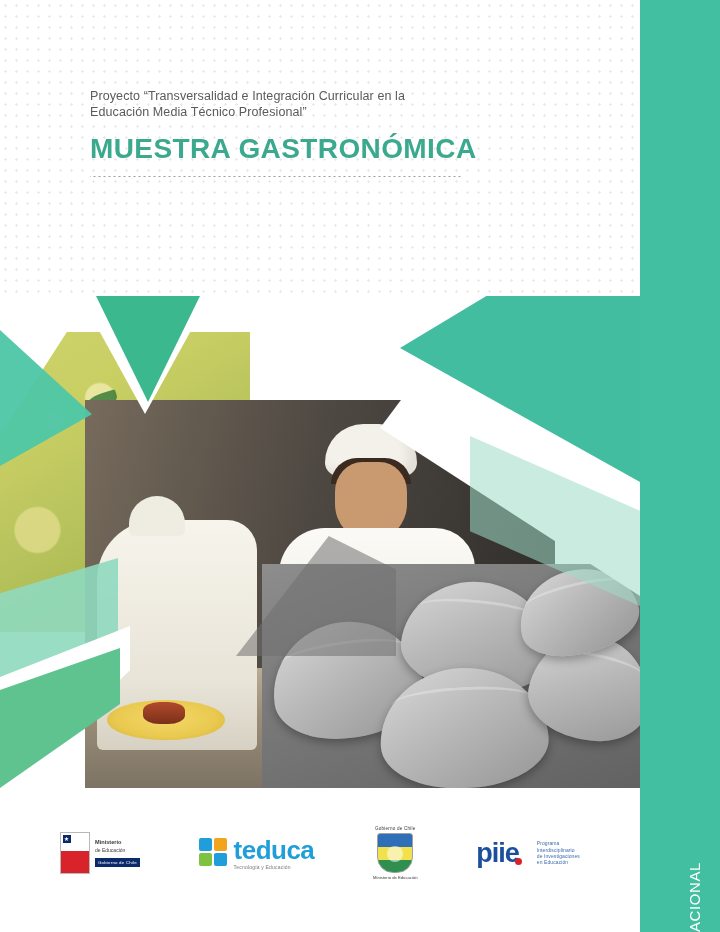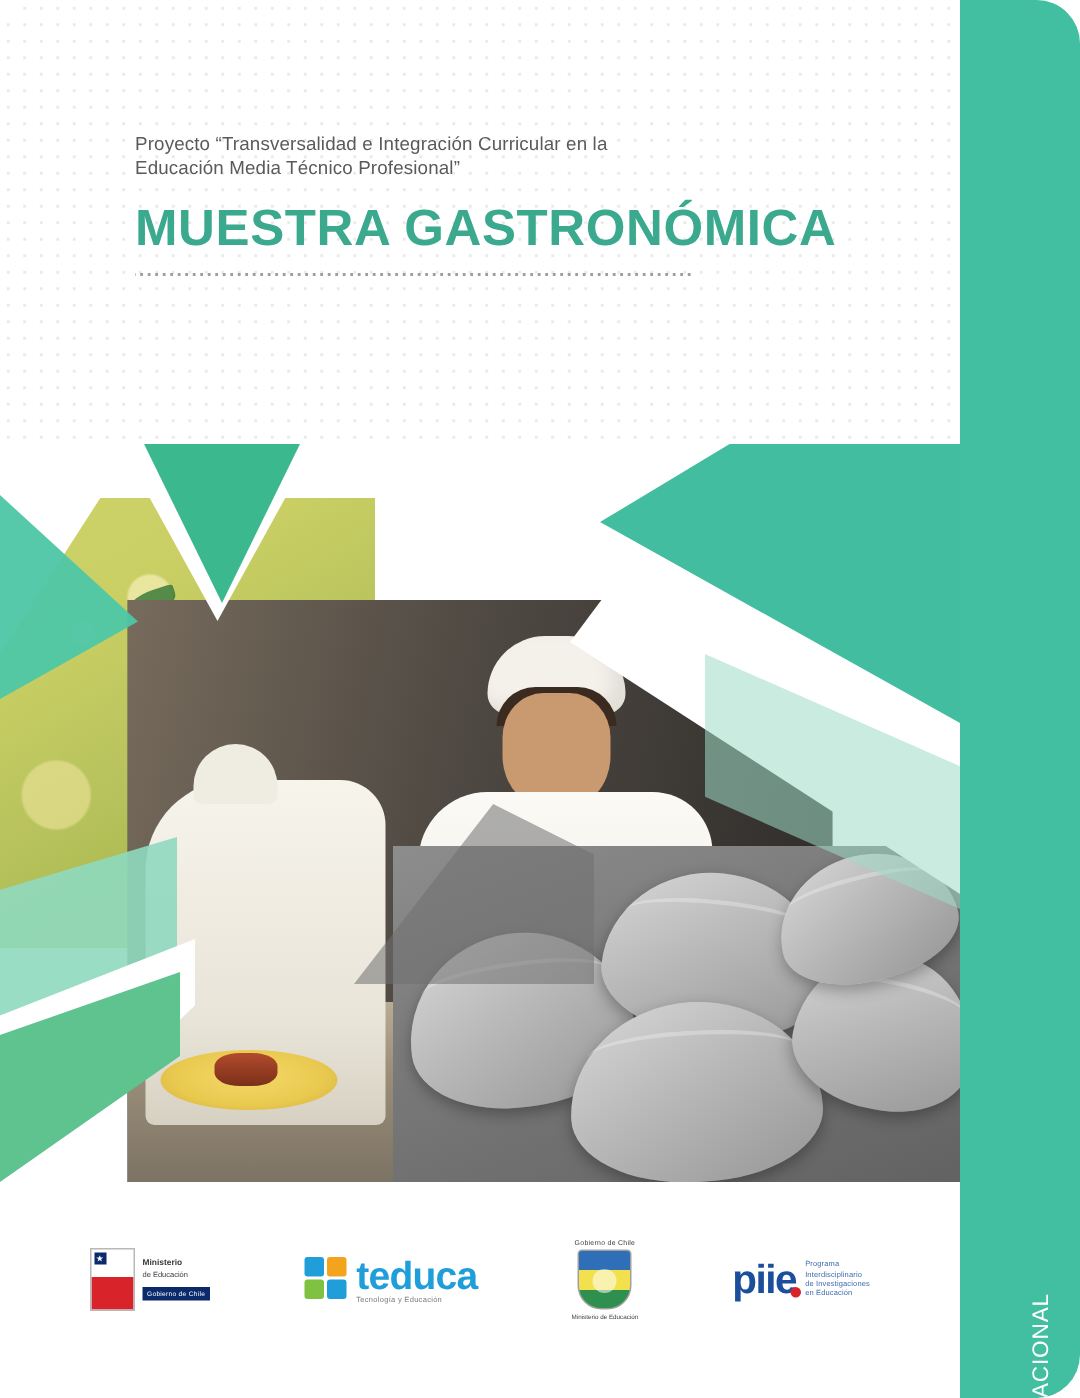--- a/index.html
+++ b/index.html
@@ -15,21 +15,20 @@
     position: relative;
   }
 
   
   .page {
     position: relative;
     width: 720px;
     height: 932px;
     background: #ffffff;
     overflow: hidden;
-    border-radius: 29px;
   }
 
   
   .dot-texture {
     position: absolute;
     left: 0;
     top: 0;
     width: 640px;
     height: 320px;
     background-image: radial-gradient(#e6e6e6 1px, transparent 1.2px);
@@ -70,21 +69,21 @@
   .project-line {
     color: #5a5a5a;
     font-size: 12.5px;
     line-height: 16px;
     letter-spacing: 0.1px;
     margin: 0 0 14px 0;
     max-width: 360px;
   }
   .main-title {
     color: #3aa98e;
-    font-size: 34px;
+    font-size: 28px;
     font-weight: bold;
     letter-spacing: 0.4px;
     margin: 0;
     line-height: 1.08;
   }
   .dotted-rule {
     margin: 11px 0 12px 0;
     width: 372px;
     height: 2px;
     background-image: linear-gradient(to right, #9e9e9e 38%, rgba(255,255,255,0) 0%);
@@ -548,21 +547,21 @@
   }
   .escudo-bottom {
     font-size: 4.2px;
     color: #3a3a3a;
   }
 
   
   .logo-piie {
     display: flex;
     align-items: center;
-    gap: 6px;
+    gap: 18px;
   }
   .piie-word {
     font-size: 27px;
     font-weight: bold;
     color: #1b4f9c;
     letter-spacing: -1px;
     line-height: 1;
     position: relative;
   }
   .piie-dot {

